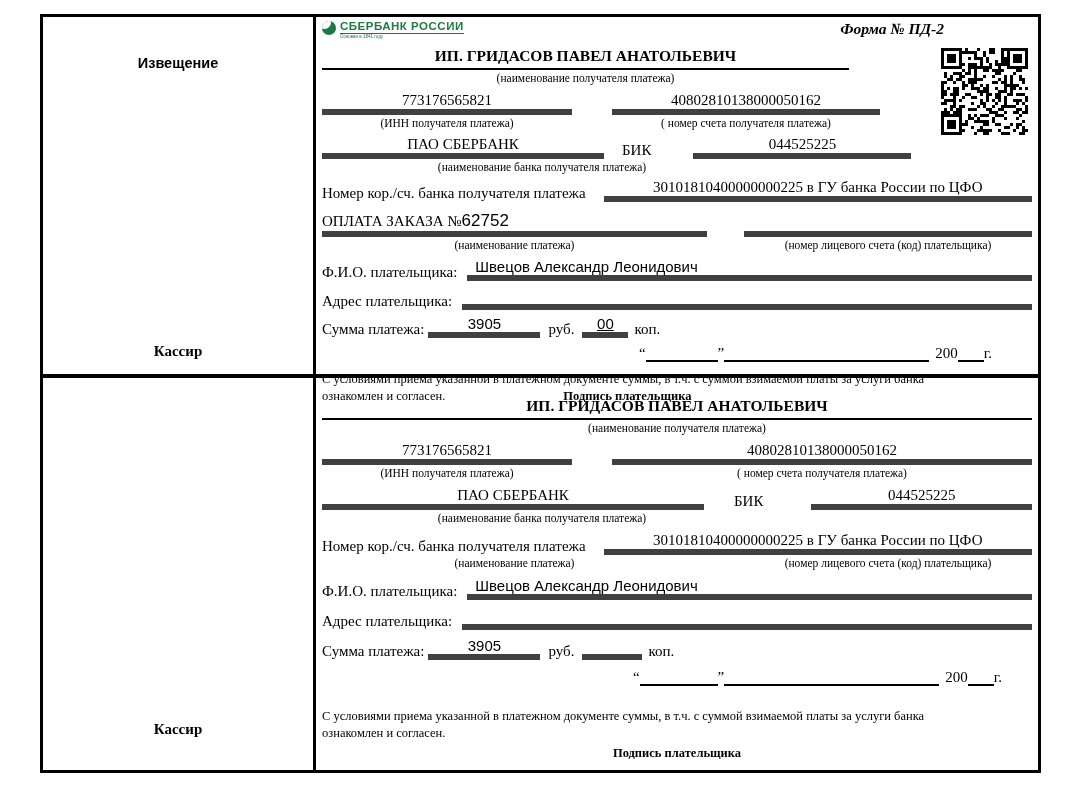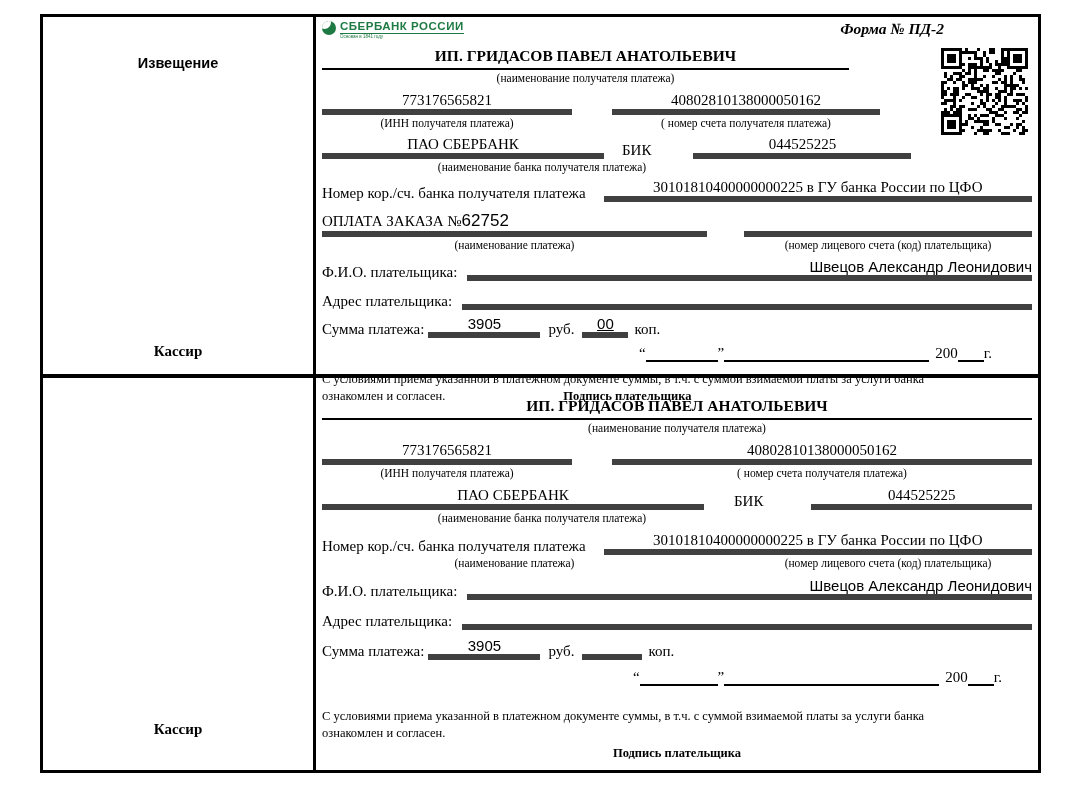--- a/index.html
+++ b/index.html
@@ -14,21 +14,21 @@
   .content { flex:1; position:relative; padding:3px 6px 0 6px; font-size:15px; }
 
   .side-label { position:absolute; width:100%; text-align:center; font-weight:bold; }
   .lbl-izveshenie { top:30px; font-family:"Liberation Sans", sans-serif; font-size:14.5px;margin-top:8px; }
   .lbl-kassir1 { bottom:14px; font-size:15px; }
   .lbl-kvitancia { top:308px; font-size:15px; }
   .lbl-kassir2 { top:343px; font-size:15px; }
 
   .u { border-bottom:6px solid #404040; }
   .cap { font-size:11.5px; text-align:center; }
-  .sans { font-family:"Liberation Sans", sans-serif;text-align:right; }
+  .sans { font-family:"Liberation Sans", sans-serif; }
   .b { font-weight:bold; }
   .row { display:flex; align-items:flex-end; }
 
   
   .toprow { display:flex; justify-content:space-between; align-items:flex-start; height:27px; }
   .logo { display:flex; align-items:flex-start; gap:4px; }
   .sb-circle { width:14px; height:14px; border-radius:50%; background:#1e7a43; position:relative; overflow:hidden; flex:none; margin-top:1px; }
   .sb-circle::after { content:""; position:absolute; left:-4px; top:-5px; width:13px; height:13px; border-radius:50%; background:#fff; }
   .logo-text-wrap { display:flex; flex-direction:column; }
   .logo-text { color:#1e7a43; font-family:"Liberation Sans", sans-serif; font-weight:bold;

